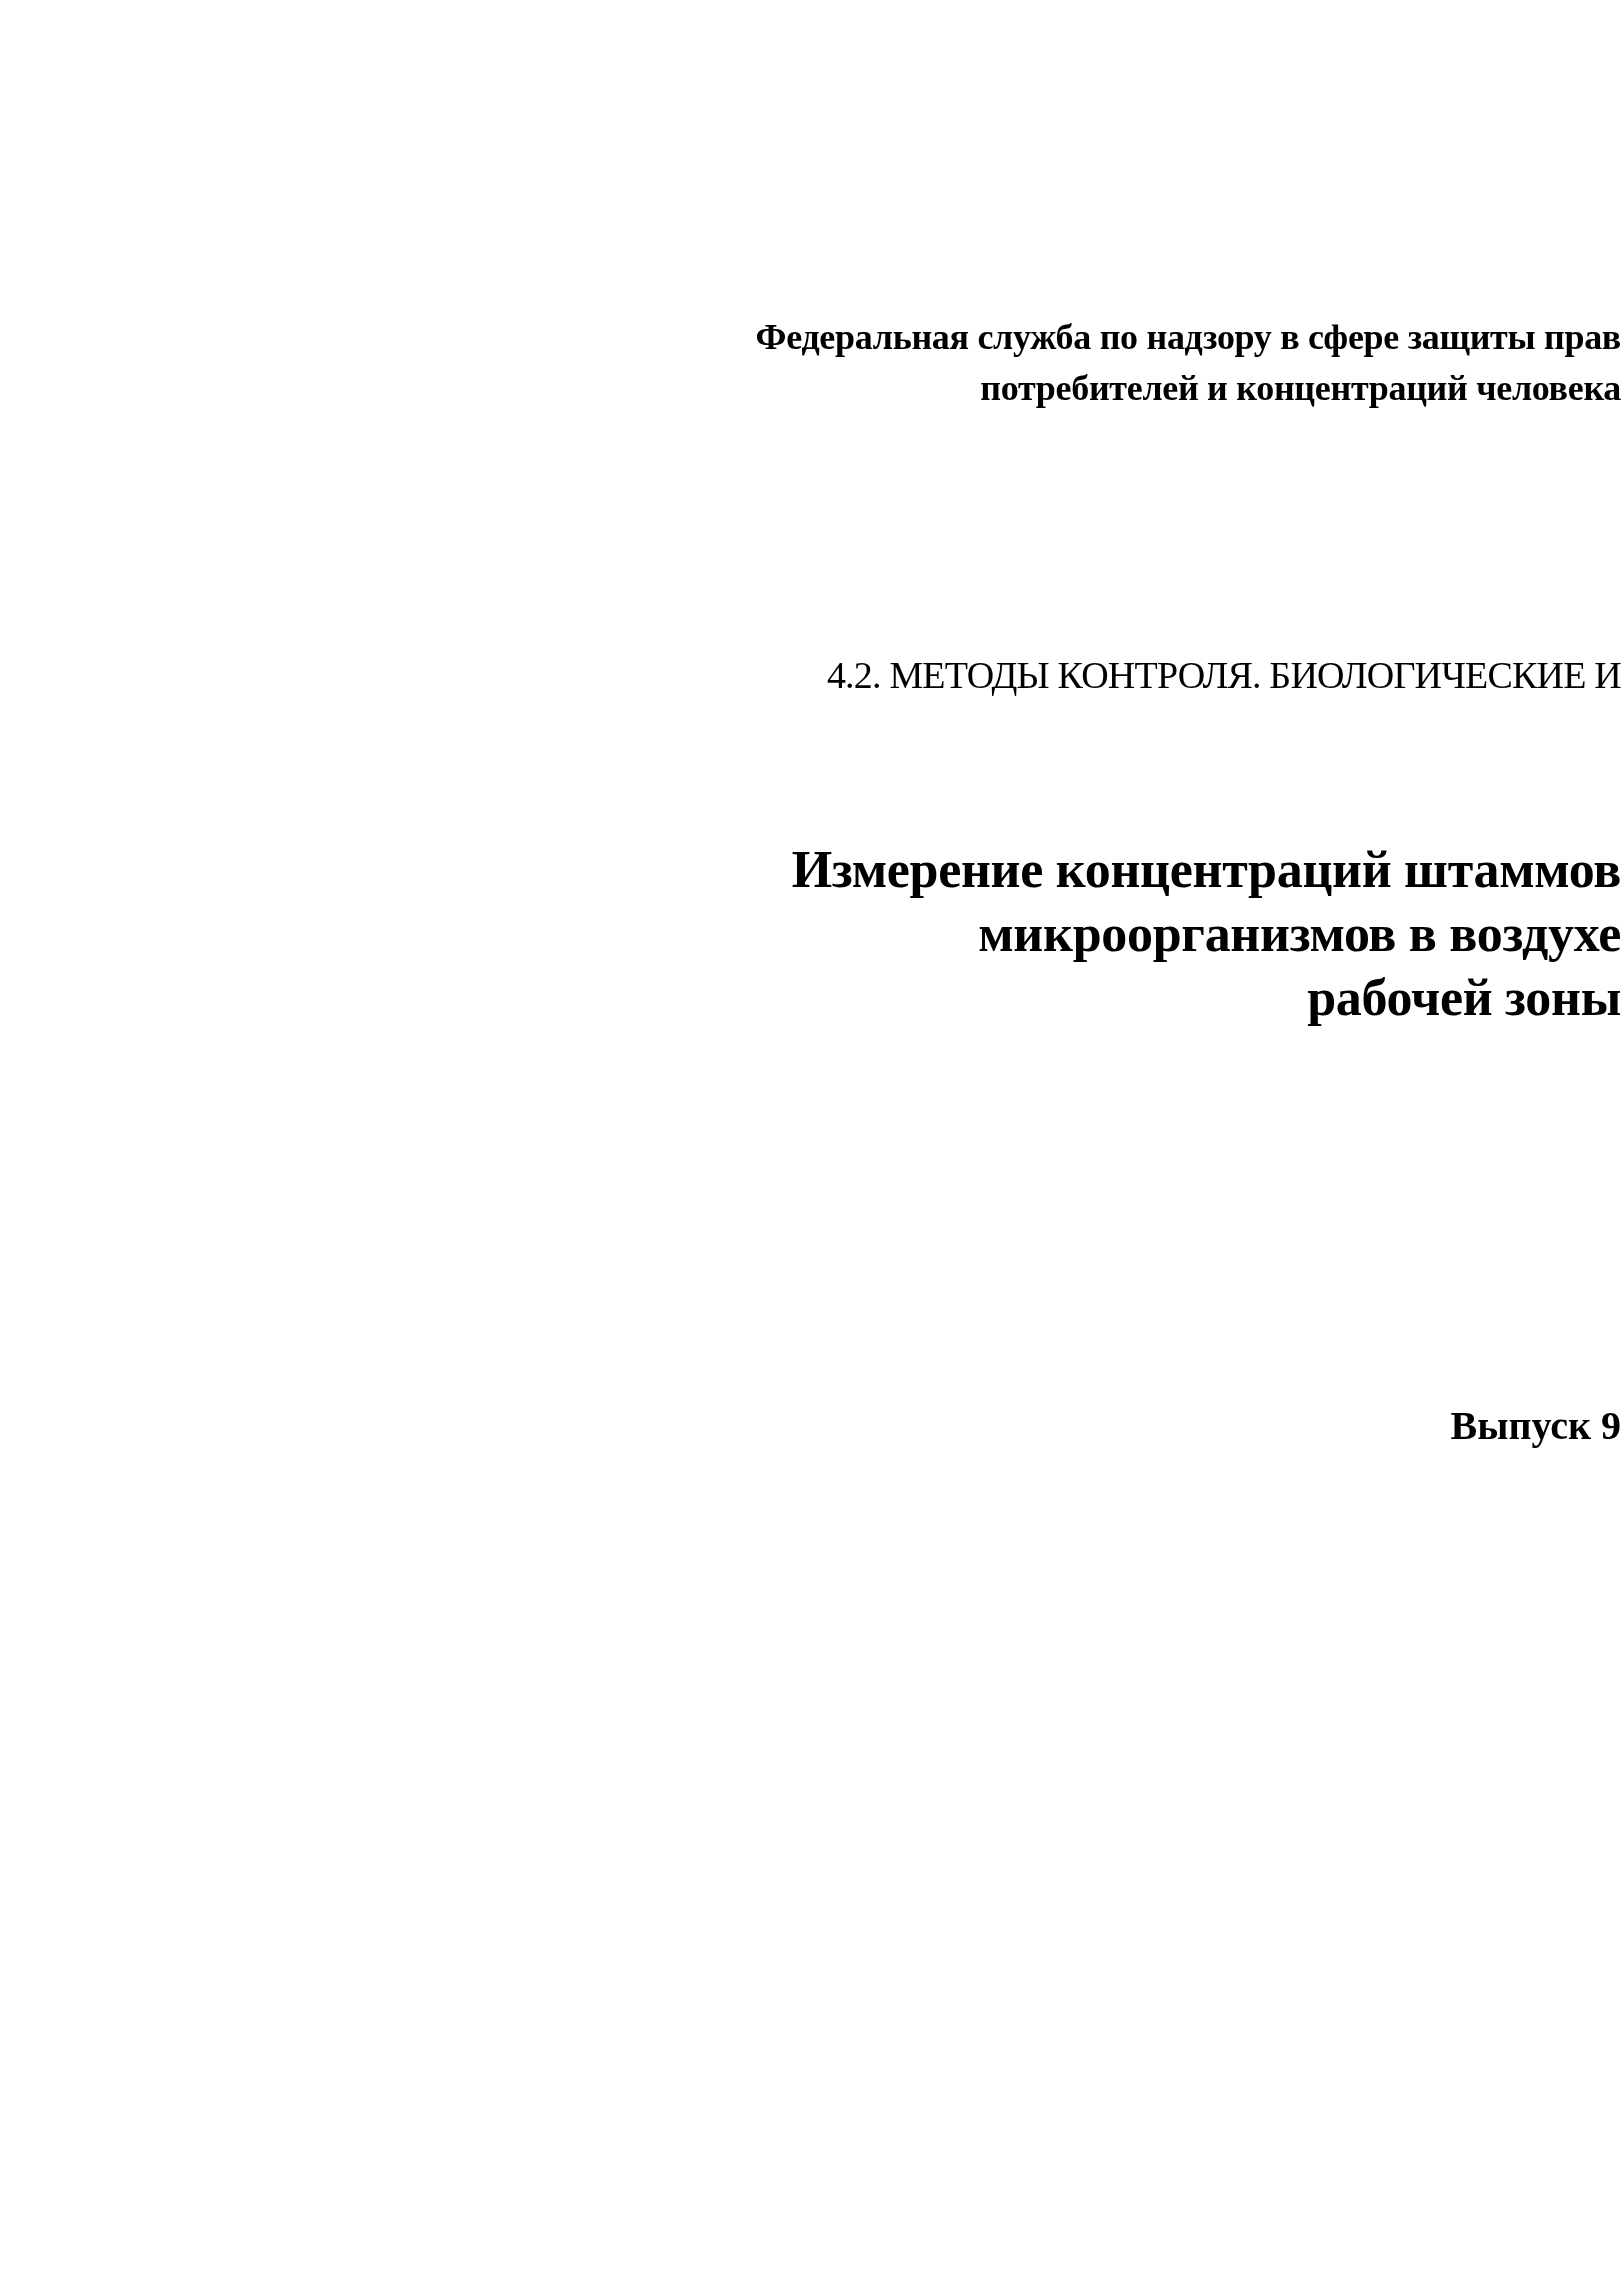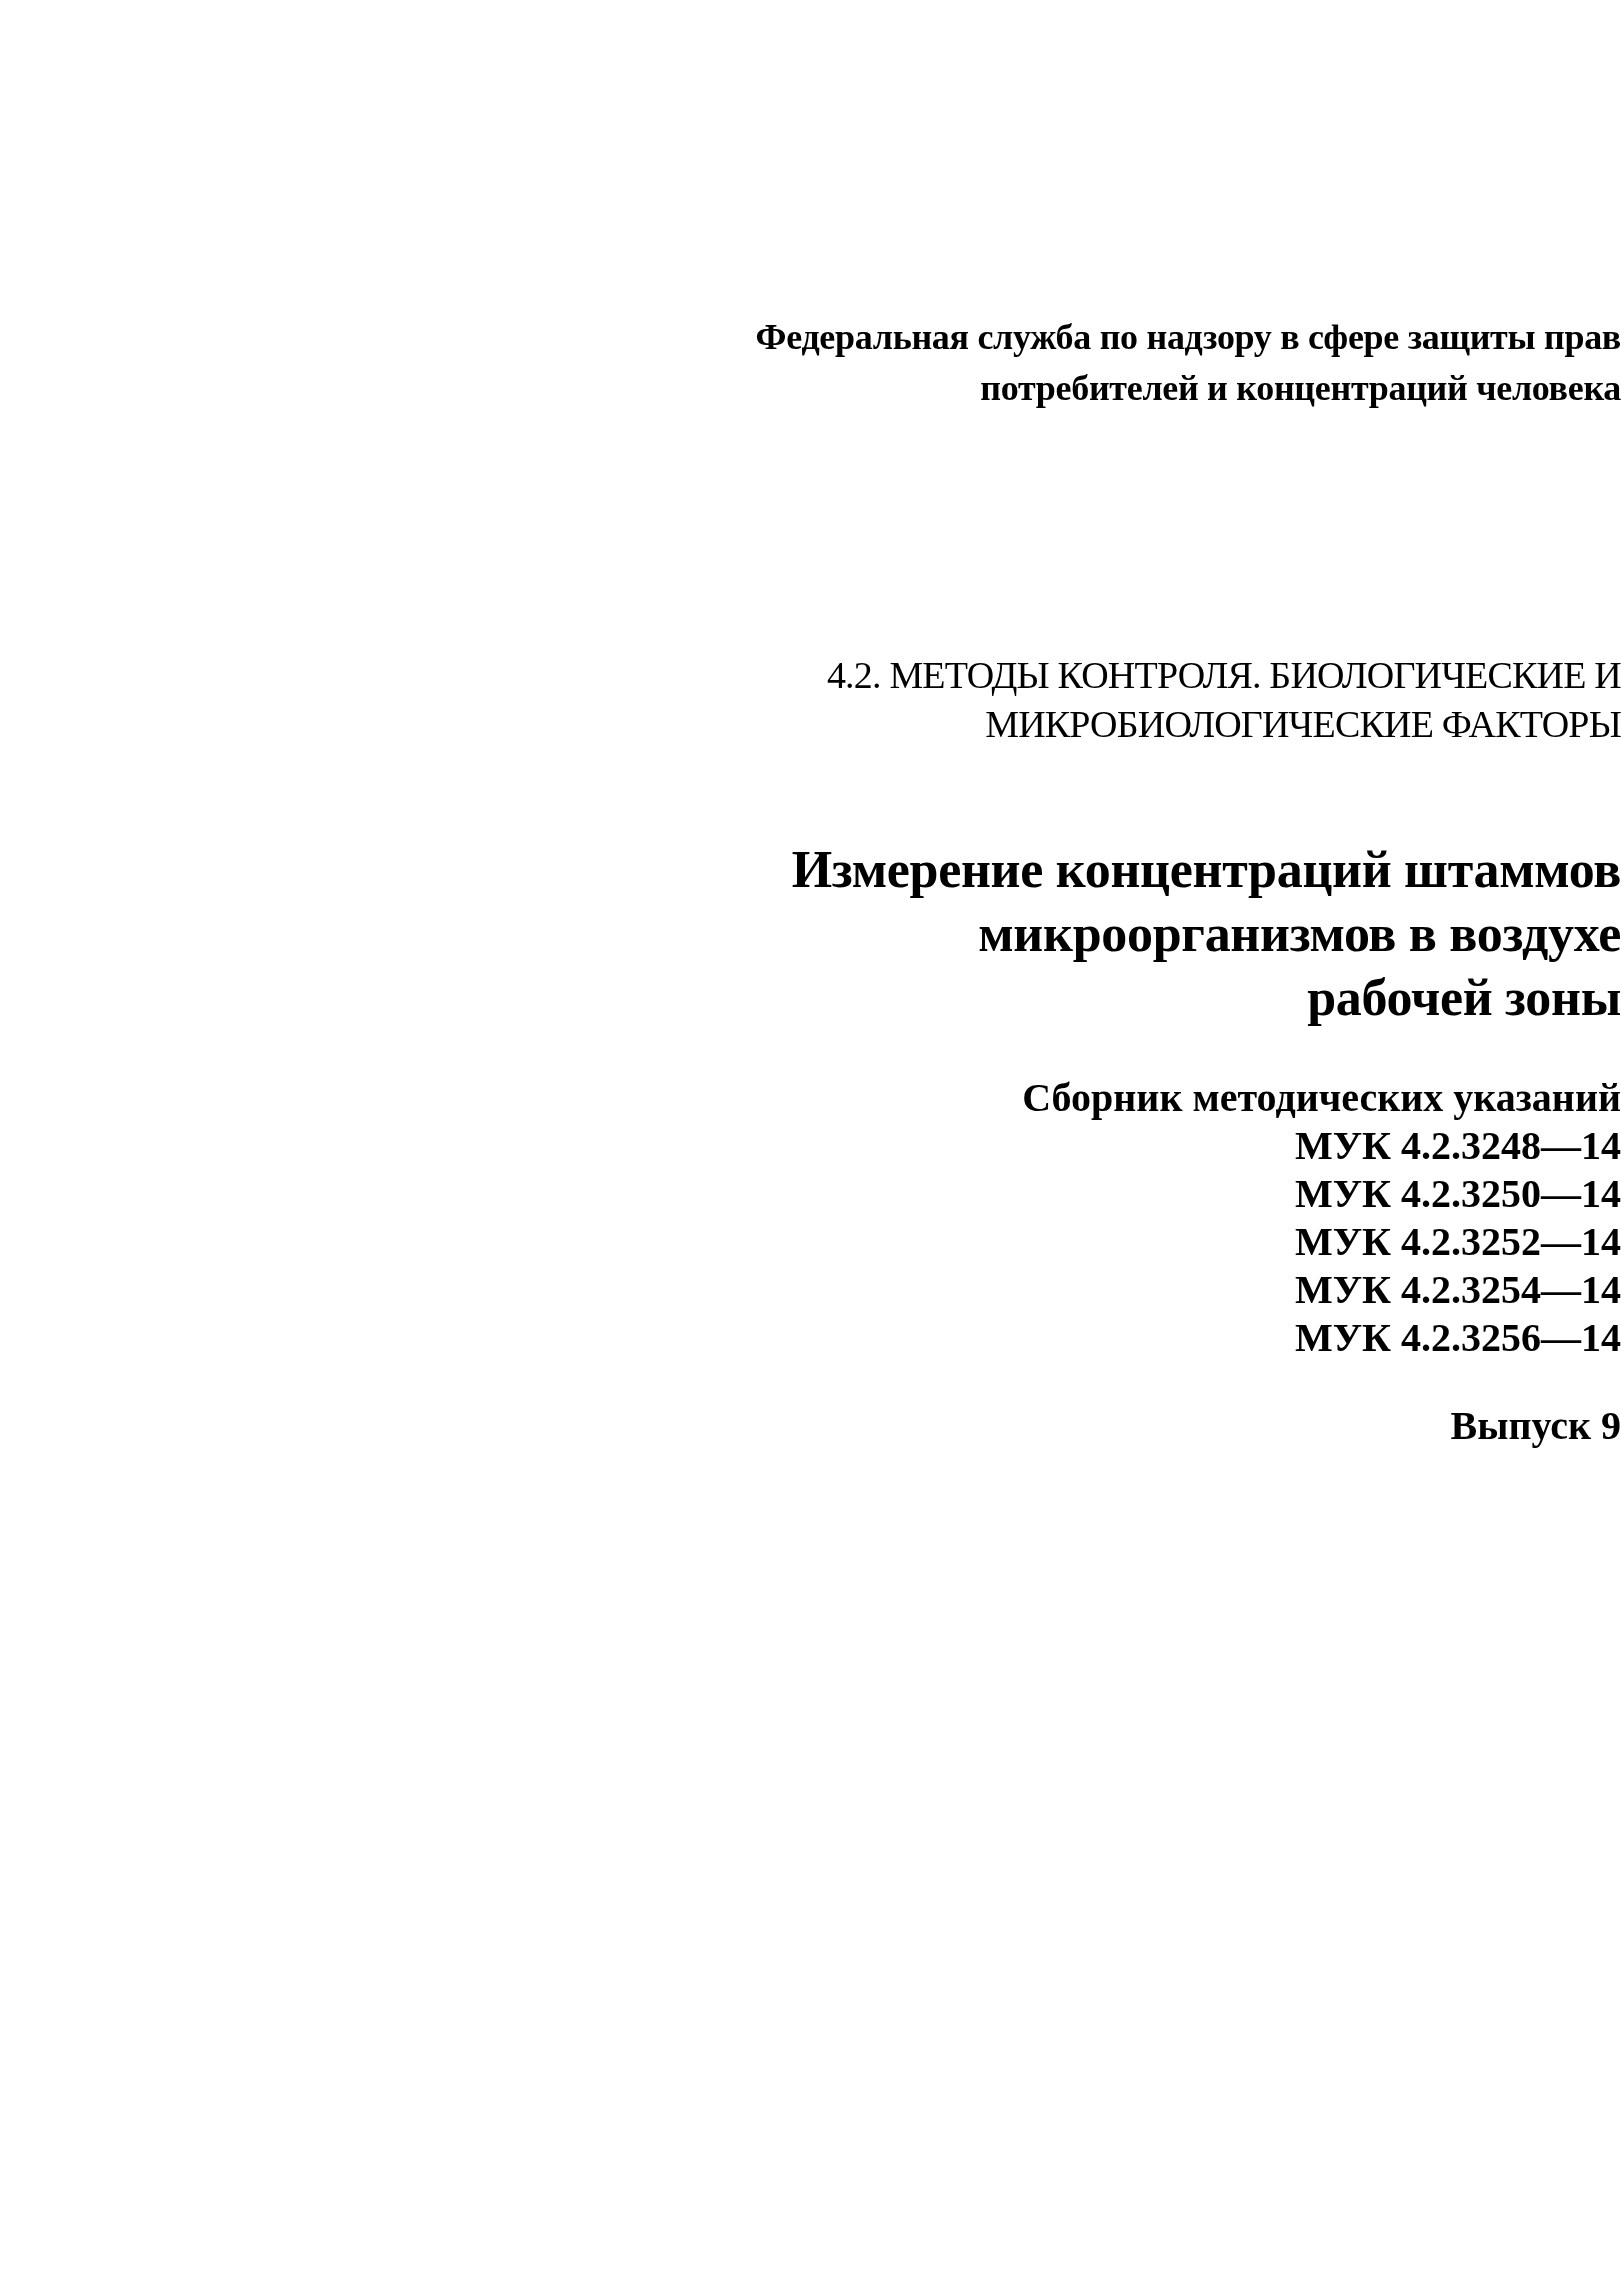--- a/index.html
+++ b/index.html
@@ -72,36 +72,25 @@
 
 <div class="page">
 
   <div class="block agency">
     <div>Федеральная служба по надзору в сфере защиты прав</div>
     <div>потребителей и концентраций человека</div>
   </div>
 
   <div class="block section">
     <div>4.2. МЕТОДЫ КОНТРОЛЯ. БИОЛОГИЧЕСКИЕ И</div>
-    <div>МИКРОБИОЛОГИЧЕСКИЕ ФАКТОРЫ</div>
   </div>
 
   <div class="block title">
     <div>Измерение концентраций штаммов</div>
     <div>микроорганизмов в воздухе</div>
     <div>рабочей зоны</div>
   </div>
 
-  <div class="block collection">
-    <div>Сборник методических указаний</div>
-    <div class="codes">
-      <div>МУК 4.2.3248—14</div>
-      <div>МУК 4.2.3250—14</div>
-      <div>МУК 4.2.3252—14</div>
-      <div>МУК 4.2.3254—14</div>
-      <div>МУК 4.2.3256—14</div>
-    </div>
-  </div>
 
   <div class="block issue">Выпуск 9</div>
 
 </div>
 
 
 </body></html>

